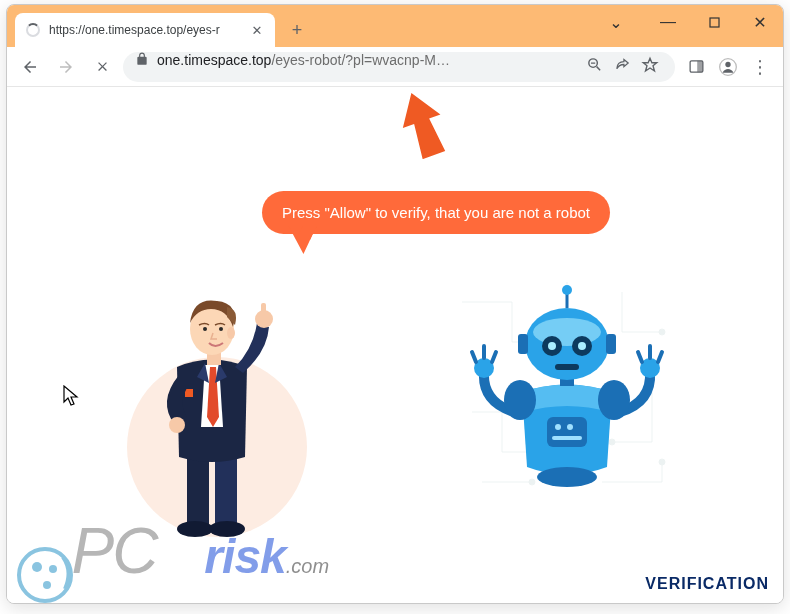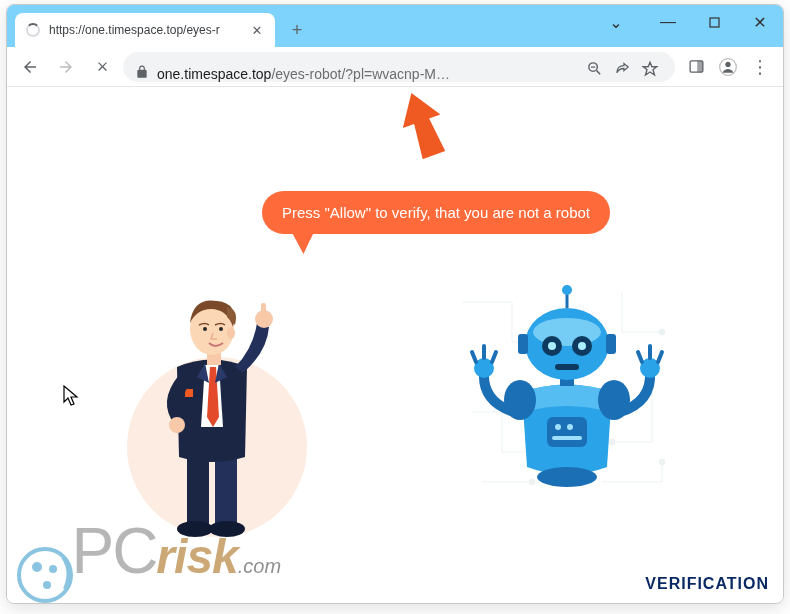--- a/index.html
+++ b/index.html
@@ -20,21 +20,21 @@
     border: 1px solid #c9c9c9;
     border-radius: 8px;
     box-shadow: 0 4px 18px rgba(0,0,0,0.12);
     overflow: hidden;
   }
   
   .titlebar {
     display: flex;
     align-items: flex-end;
     height: 42px;
-    background: #7dd3fc;
+    background: #fdba74;
     padding-left: 8px;
     position: relative;
   }
   .tab {
     display: flex;
     align-items: center;
     height: 34px;
     background: #fff;
     border-radius: 8px 8px 0 0;
     padding: 0 10px;
@@ -105,21 +105,21 @@
     color: #5f6368;
     border-radius: 50%;
   }
   .tbtn.disabled { color: #b9b9b9; }
   .omnibox {
     flex: 1;
     height: 30px;
     background: #f1f3f4;
     border-radius: 15px;
     display: flex;
-    align-items: flex-end;
+    align-items: flex-start;
     padding: 0 12px;
     font-size: 14px;
     color: #202124;
     gap: 8px;
     overflow: hidden;
   }
   .omnibox .lock { color: #5f6368; }
   .url-host { color: #202124; }
   .url-path { color: #6d6d6d; }
   .omni-actions { display:flex; gap:2px; margin-left:auto; color:#5f6368;}
@@ -191,22 +191,22 @@
   }
   
   .watermark{
     position:absolute;
     left:10px; bottom:6px;
     width:370px;
     opacity:0.55;
     pointer-events:none;
     font-family: Arial, sans-serif;
   }
-  .wm-pc{ font-size:64px; font-weight:300; color:#7a7a7a; letter-spacing:-2px;}
-  .wm-risk{ font-size:48px; font-style:italic; font-weight:700; color:#a16207; letter-spacing:-1px;}
+  .wm-pc{ font-size:64px; font-style:italic; font-weight:300; color:#7a7a7a; letter-spacing:-2px;}
+  .wm-risk{ font-size:48px; font-style:italic; font-weight:700; color:#1d4ed8; letter-spacing:-1px;margin-left:48px;}
   .wm-com{ font-size:20px; font-weight:400; color:#333; font-style:italic;}
   .wm-logo{
     display:inline-block; vertical-align:middle;
     width:56px;height:56px; position:relative; top:6px; margin-right:-6px;
   }
 </style>
 </head>
 <body>
 
 <div class="window">

